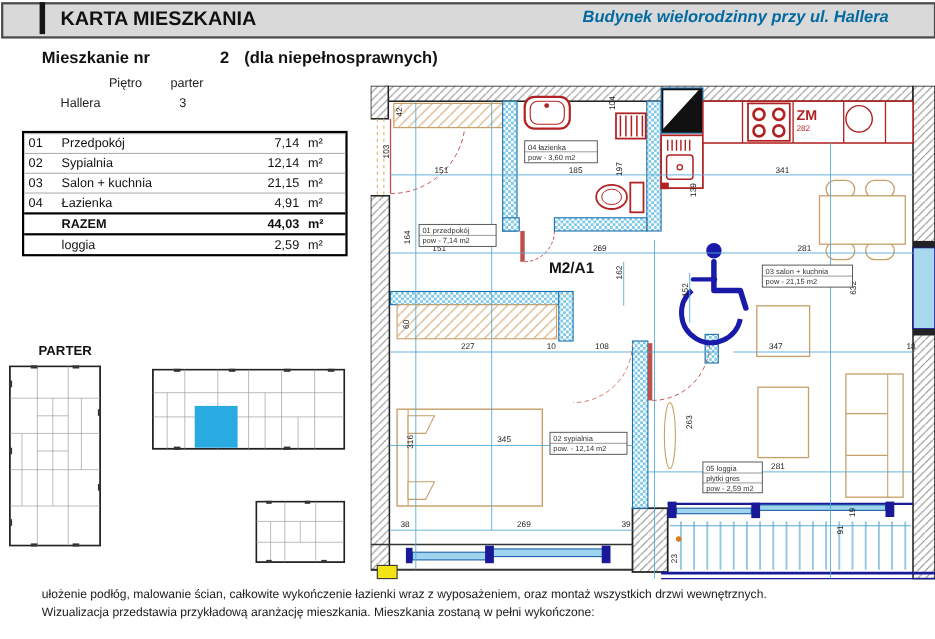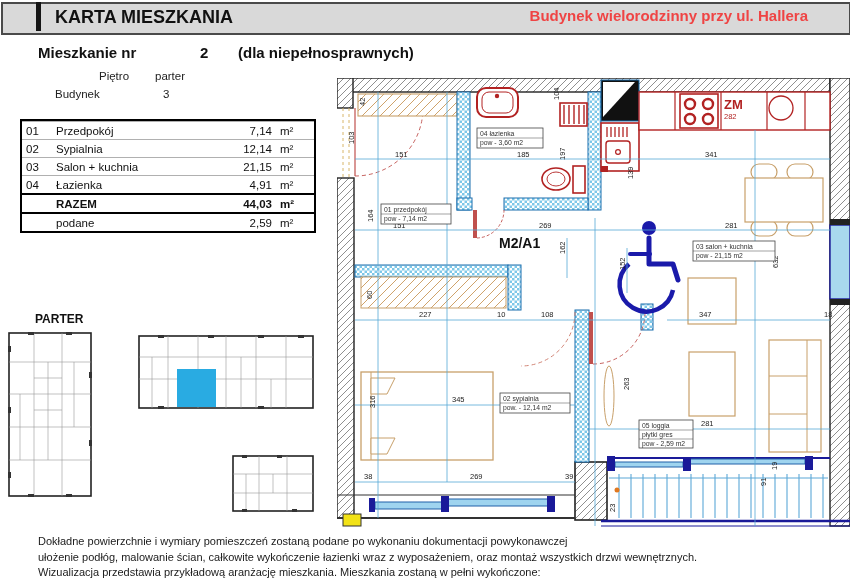--- a/index.html
+++ b/index.html
@@ -3,26 +3,26 @@
 <meta charset="utf-8">
 <style>
   html,body{margin:0;padding:0;}
   body{width:850px;height:581px;position:relative;background:#ffffff;
        font-family:"Liberation Sans",sans-serif;overflow:hidden;}
   .abs{position:absolute;}
   
   .header{left:1px;top:2px;width:846px;height:29px;background:#d9d9d9;
           border:2px solid #4a4a4a;}
   .header-left{left:55px;top:7px;font-size:18px;font-weight:bold;color:#111;}
-  .header-right{right:42px;top:7px;font-size:15px;font-weight:bold;color:#ef4444;}
+  .header-right{right:42px;top:7px;font-size:15px;font-weight:bold;color:#0369a1;font-style:italic;}
   .header-tab{left:36px;top:2px;width:5px;height:29px;background:#151515;}
   
   .title-label{left:38px;top:44px;font-size:15px;font-weight:bold;color:#111;}
   .title-number{left:200px;top:44px;font-size:15px;font-weight:bold;color:#111;}
-  .title-suffix{left:222px;top:44px;font-size:15px;font-weight:bold;color:#111;margin-left:16px;}
+  .title-suffix{left:222px;top:44px;font-size:15px;font-weight:bold;color:#111;}
   .info-label{font-size:11.5px;color:#222;}
   .info-value{font-size:11.5px;color:#222;}
   
   .s-table{left:20px;top:119px;width:292px;border:2px solid #000;background:#fff;}
   .s-row{display:flex;align-items:center;height:17px;border-top:1px solid #b0b0b0;
          font-size:11.5px;color:#111;}
   .s-row.head{height:18px;border-top:none;font-weight:bold;justify-content:center;}
   .s-row.total{border-top:2px solid #000;border-bottom:2px solid #000;font-weight:bold;}
   .c-no{width:30px;padding-left:4px;}
   .c-name{flex:1;}
@@ -40,21 +40,21 @@
 <div class="abs header-tab"></div>
 <div class="abs header-left">KARTA MIESZKANIA</div>
 <div class="abs header-right">Budynek wielorodzinny przy ul. Hallera</div>
 
 <div class="abs title-label">Mieszkanie nr</div>
 <div class="abs title-number">2</div>
 <div class="abs title-suffix">(dla niepełnosprawnych)</div>
 
 <div class="abs info-label" style="left:55px;top:70px;padding-left:44px;">Piętro</div>
 <div class="abs info-value" style="left:155px;top:70px;">parter</div>
-<div class="abs info-label" style="left:55px;top:88px;">Budynek</div>
+<div class="abs info-label" style="left:55px;top:88px;">Hallera</div>
 <div class="abs info-value" style="left:163px;top:88px;">3</div>
 
 <div class="abs s-table">
   <div class="s-row">
     <span class="c-no">01</span>
     <span class="c-name">Przedpokój</span>
     <span class="c-val">7,14</span>
     <span class="c-unit">m²</span>
   </div>
   <div class="s-row">
@@ -76,21 +76,21 @@
     <span class="c-unit">m²</span>
   </div>
   <div class="s-row total">
     <span class="c-no"></span>
     <span class="c-name">RAZEM</span>
     <span class="c-val">44,03</span>
     <span class="c-unit">m²</span>
   </div>
   <div class="s-row" style="border-top:none;">
     <span class="c-no"></span>
-    <span class="c-name">podane</span>
+    <span class="c-name">loggia</span>
     <span class="c-val">2,59</span>
     <span class="c-unit">m²</span>
   </div>
 </div>
 
 <div class="abs parter-label">PARTER</div>
 
 <svg class="abs" style="left:8px;top:332px;" width="84" height="165">
   <rect x="1" y="1" width="82" height="163" fill="#fff" stroke="#222" stroke-width="1.6"></rect>
   <g stroke="#999" stroke-width="0.6" fill="none">
@@ -429,16 +429,15 @@
     <rect x="302" y="342" width="54" height="28" fill="#fff" stroke="#444" stroke-width="0.8"></rect>
     <text x="305" y="350" font-size="6.8" fill="#333">05 loggia</text>
     <text x="305" y="359" font-size="6.8" fill="#333">płytki gres</text>
     <text x="305" y="368" font-size="6.8" fill="#333">pow - 2,59 m2</text>
     <line x1="302" y1="352" x2="356" y2="352" stroke="#444" stroke-width="0.5"></line>
     <line x1="302" y1="361" x2="356" y2="361" stroke="#444" stroke-width="0.5"></line>
   </g>
 </svg>
 
 <div class="abs footer">
-  <div>Dokładne powierzchnie i wymiary pomieszczeń zostaną podane po wykonaniu dokumentacji powykonawczej</div>
   <div>ułożenie podłóg, malowanie ścian, całkowite wykończenie łazienki wraz z wyposażeniem, oraz montaż wszystkich drzwi wewnętrznych.</div>
   <div>Wizualizacja przedstawia przykładową aranżację mieszkania. Mieszkania zostaną w pełni wykończone:</div>
 </div>
 
 </body></html>

